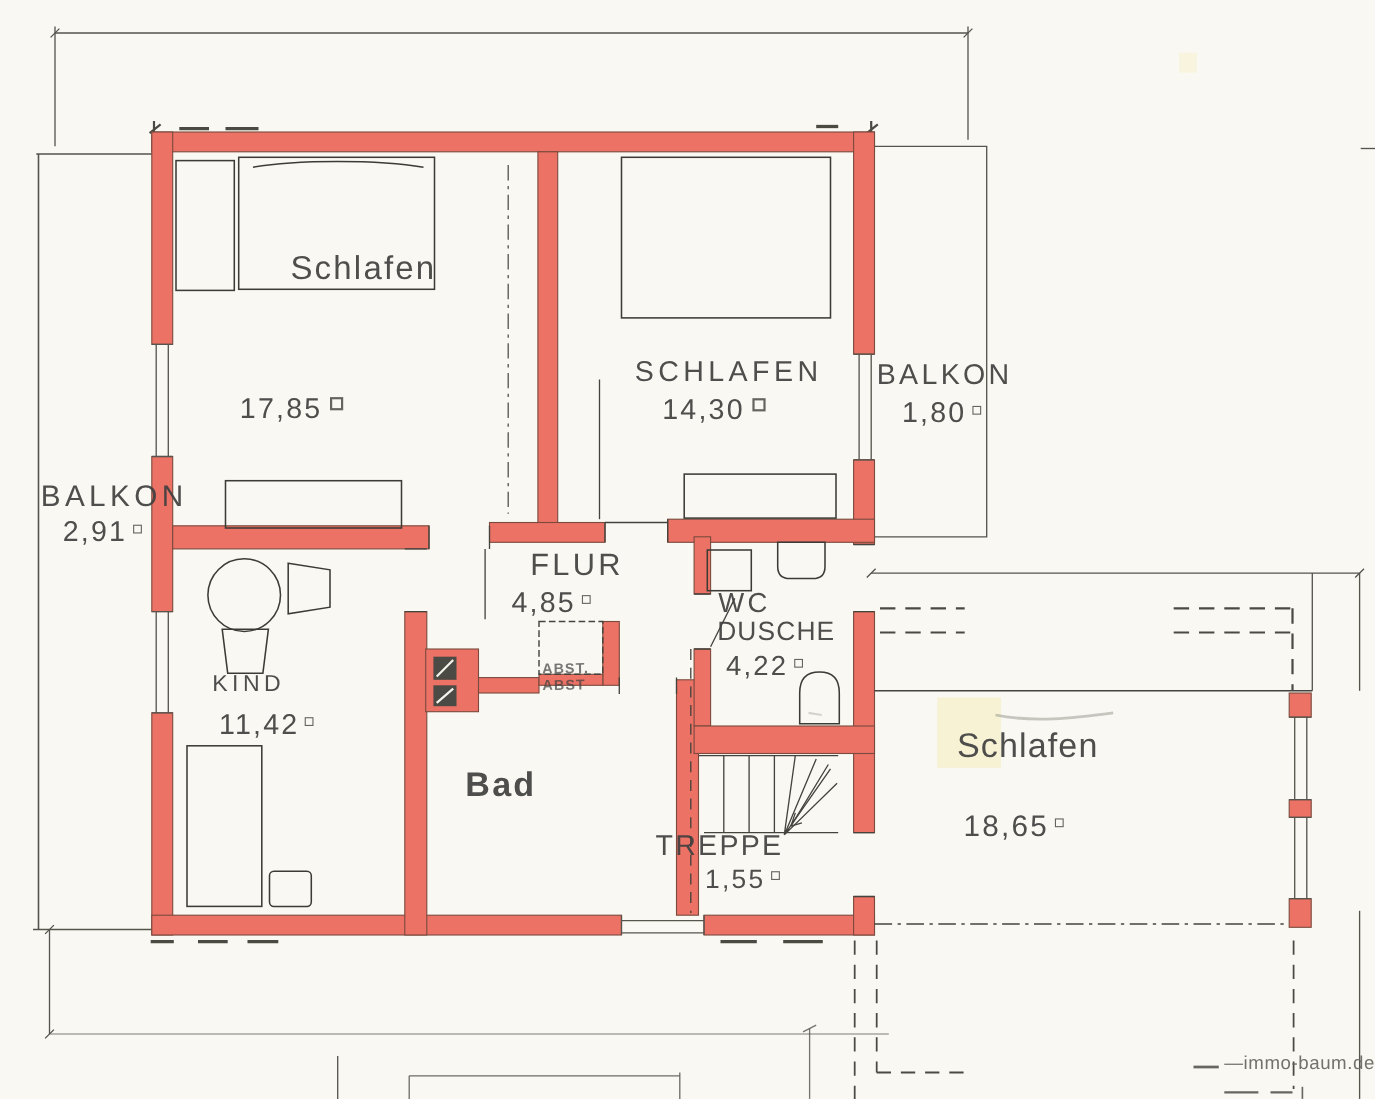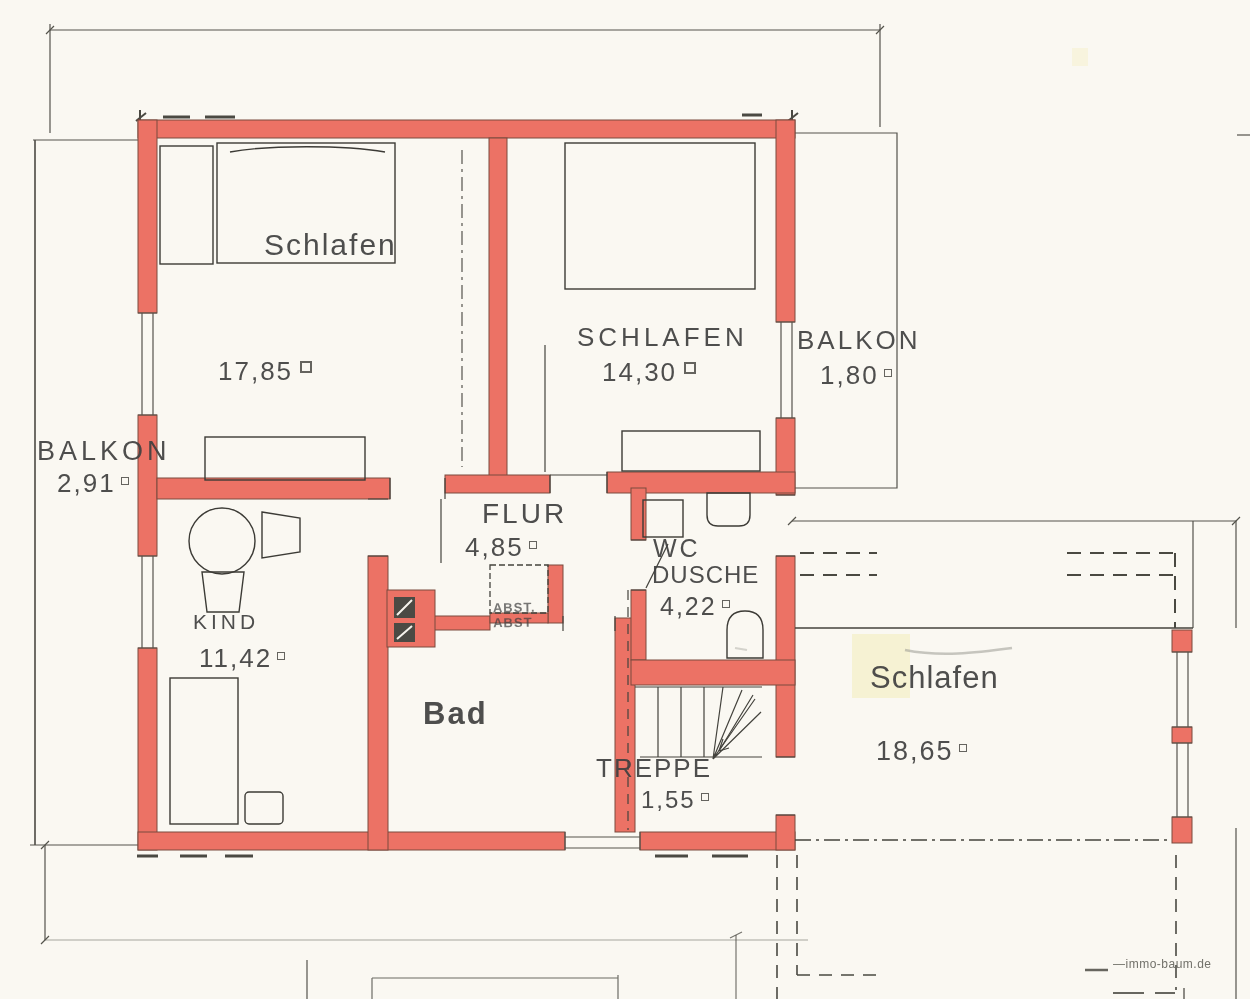--- a/index.html
+++ b/index.html
@@ -9,21 +9,21 @@
   .lbl{position:absolute;color:#404040;white-space:nowrap;opacity:.92;}
   .nm{font-size:30px;letter-spacing:2px;}
   .nmB{font-weight:bold;}
   .cap{font-size:26px;letter-spacing:4px;}
   .num{font-size:26px;letter-spacing:2px;}
   .u{display:inline-block;width:8px;height:8px;border:2px solid #3c3b36;margin-left:7px;
      margin-bottom:13px;vertical-align:middle;opacity:.85;}
   .u.sm{width:6px;height:6px;border-width:1.5px;margin-left:5px;margin-bottom:9px;}
   .tiny{font-size:13px;font-weight:bold;line-height:15px;letter-spacing:1px;opacity:.7;
         transform:rotate(-1deg);margin-top:33px;}
-  .wm{font-size:12px;color:#67665f;letter-spacing:.5px;}
+  .wm{font-size:17px;color:#67665f;letter-spacing:.5px;}
 </style>
 </head>
 <body>
 
 <div class="plan">
 <svg width="1250" height="999" viewBox="0 0 1250 999">
 
   <g>
     <rect x="852" y="634" width="58" height="64" fill="#f3edba" opacity="0.55"></rect>
     <rect x="1072" y="48" width="16" height="18" fill="#f3edba" opacity="0.35"></rect>

